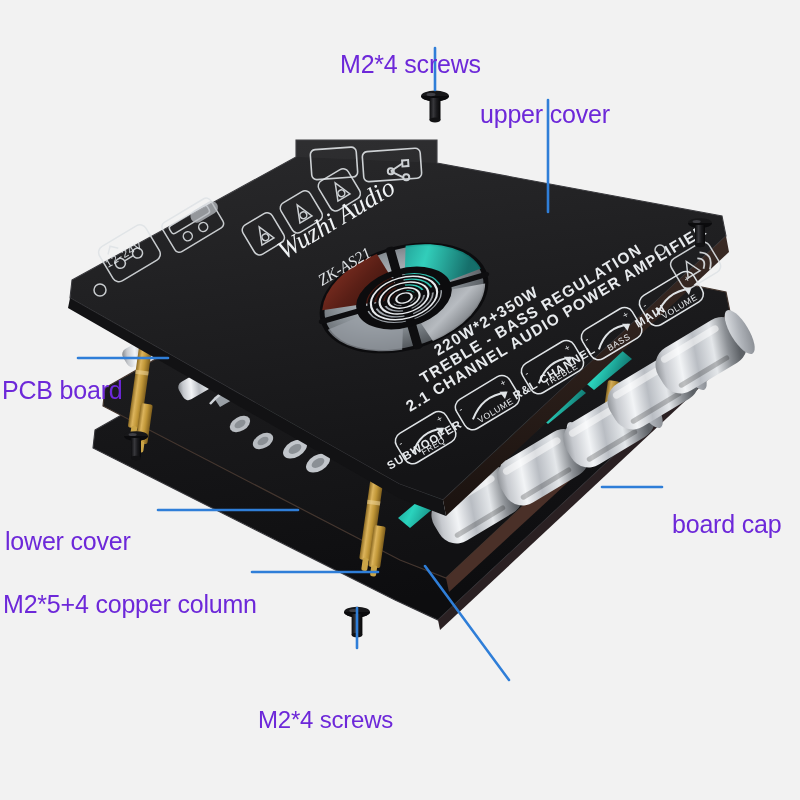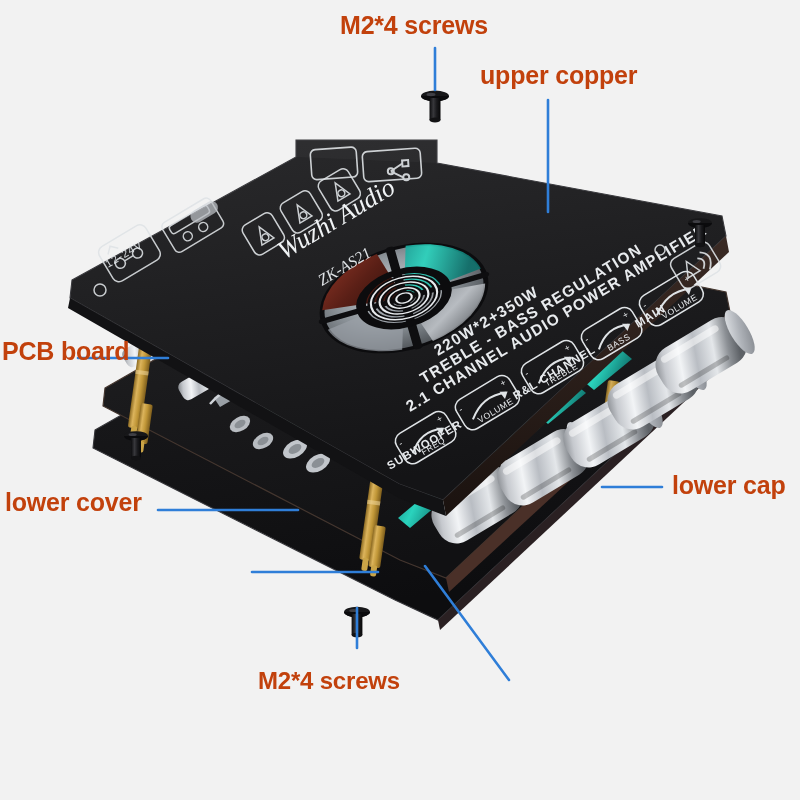--- a/index.html
+++ b/index.html
@@ -20,27 +20,28 @@
   }
   #stage svg.layer {
     position: absolute;
     left: 0;
     top: 0;
     width: 800px;
     height: 800px;
   }
   .callout {
     position: absolute;
-    color: #c2410c;
+    color: #6d28d9;
     font-family: "Liberation Sans", sans-serif;
     font-size: 25px;
     line-height: 1.05;
     white-space: nowrap;
     letter-spacing: -0.2px;
-    font-weight: 700;
+    font-weight: 400;
+    margin-top: 39px;
   }
   .callout.sm { font-size: 24px; }
   
   #lbl-screws-top   { left: 340px; top: 12px; }
   #lbl-upper-cover  { left: 480px; top: 62px; }
   #lbl-pcb          { left: 2px;   top: 338px; }
   #lbl-lower-cover  { left: 5px;   top: 489px; }
   #lbl-copper-54    { left: 3px;   top: 552px; }
   #lbl-knob-cap     { left: 672px; top: 472px; }
   #lbl-screws-bot   { left: 258px; top: 668px; }
@@ -462,25 +463,26 @@
       <line x1="158" y1="510" x2="298" y2="510"></line>
       <line x1="252" y1="572" x2="378" y2="572"></line>
       <line x1="602" y1="487" x2="662" y2="487"></line>
       <line x1="357" y1="648" x2="357" y2="608"></line>
       <line x1="509" y1="680" x2="425" y2="566"></line>
     </g>
   </svg>
 
   <div class="callout" id="lbl-screws-top">M2*4 screws</div>
 
-  <div class="callout" id="lbl-upper-cover">upper copper</div>
+  <div class="callout" id="lbl-upper-cover">upper cover</div>
 
   <div class="callout" id="lbl-lower-cover">lower cover</div>
 
   <div class="callout" id="lbl-pcb">PCB board</div>
 
-
-  <div class="callout" id="lbl-knob-cap">lower cap</div>
+  <div class="callout" id="lbl-copper-54">M2*5+4 copper column</div>
+
+  <div class="callout" id="lbl-knob-cap">board cap</div>
 
   <div class="callout sm" id="lbl-screws-bot">M2*4 screws</div>
 
 
 </div>
 
 </body></html>

